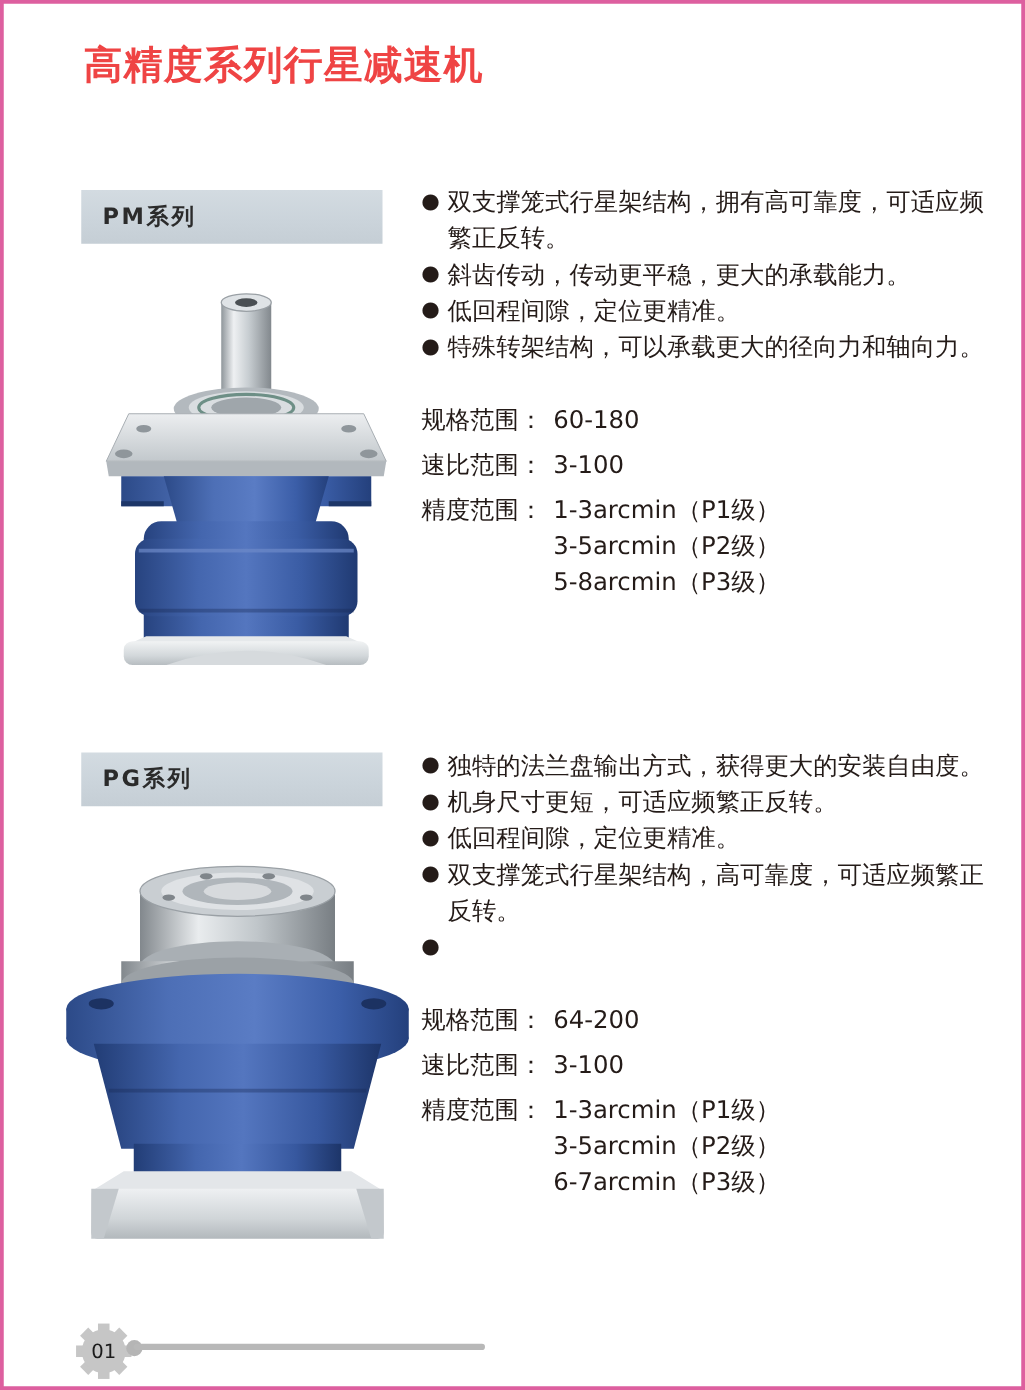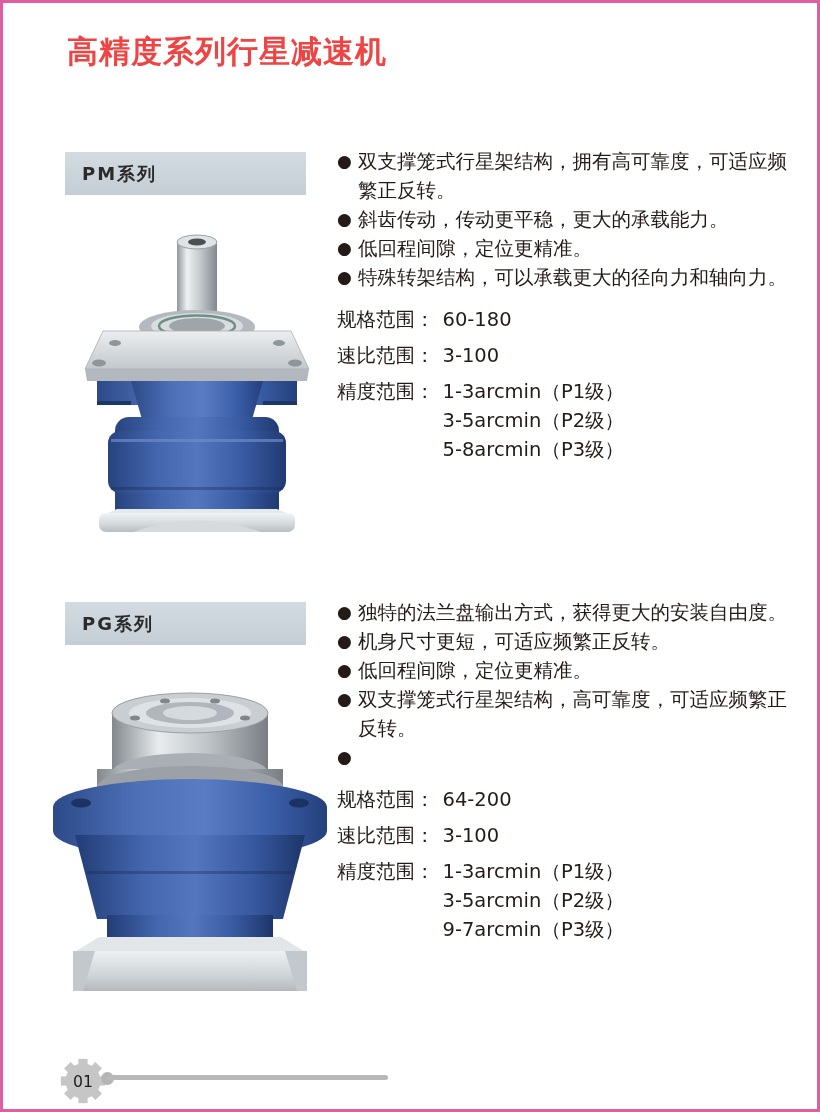--- a/index.html
+++ b/index.html
@@ -38,21 +38,21 @@
     position:absolute; left:334px; width:458px;
     font-size:19.5px; line-height:29px; color:#241b18;
   }
   .text-col.pm { top:144px; }
   .text-col.pg { top:595px; }
 
   .bullets { list-style:none; }
   .bullets li { display:flex; align-items:flex-start; }
   .bullets .marker { flex:0 0 21px; font-size:17px; }
 
-  .specs { margin-top:13px; }
+  .specs { margin-top:29px; }
   .spec-row { display:flex; margin-bottom:7px; }
   .spec-label { flex:0 0 auto; white-space:nowrap; margin-right:8px; }
   .spec-lines > div { line-height:29px; }
 
   .footer-gear { position:absolute; left:56px; top:1054px; width:48px; height:48px; }
   .footer-gear svg { display:block; width:100%; height:100%; }
   .footer-dot {
     position:absolute; left:98px; top:1069px;
     width:13px; height:13px; border-radius:50%; background:#b5b5b5;
   }
@@ -280,21 +280,21 @@
         <span class="spec-label">速比范围：</span>
         <div class="spec-lines">
             <div>3-100</div>
           </div>
       </div>
       <div class="spec-row">
         <span class="spec-label">精度范围：</span>
         <div class="spec-lines">
           <div>1-3arcmin（P1级）</div>
           <div>3-5arcmin（P2级）</div>
-          <div>9-7arcmin（P3级）</div>
+          <div>6-7arcmin（P3级）</div>
         </div>
       </div>
     </div>
   </div>
 
   <div class="footer-gear">
     <svg viewBox="0 0 52 52">
       <g fill="#c6c6c6">
         <rect x="21" y="2" width="10" height="12" transform="rotate(0 26 26)"></rect>
         <rect x="21" y="2" width="10" height="12" transform="rotate(45 26 26)"></rect>

